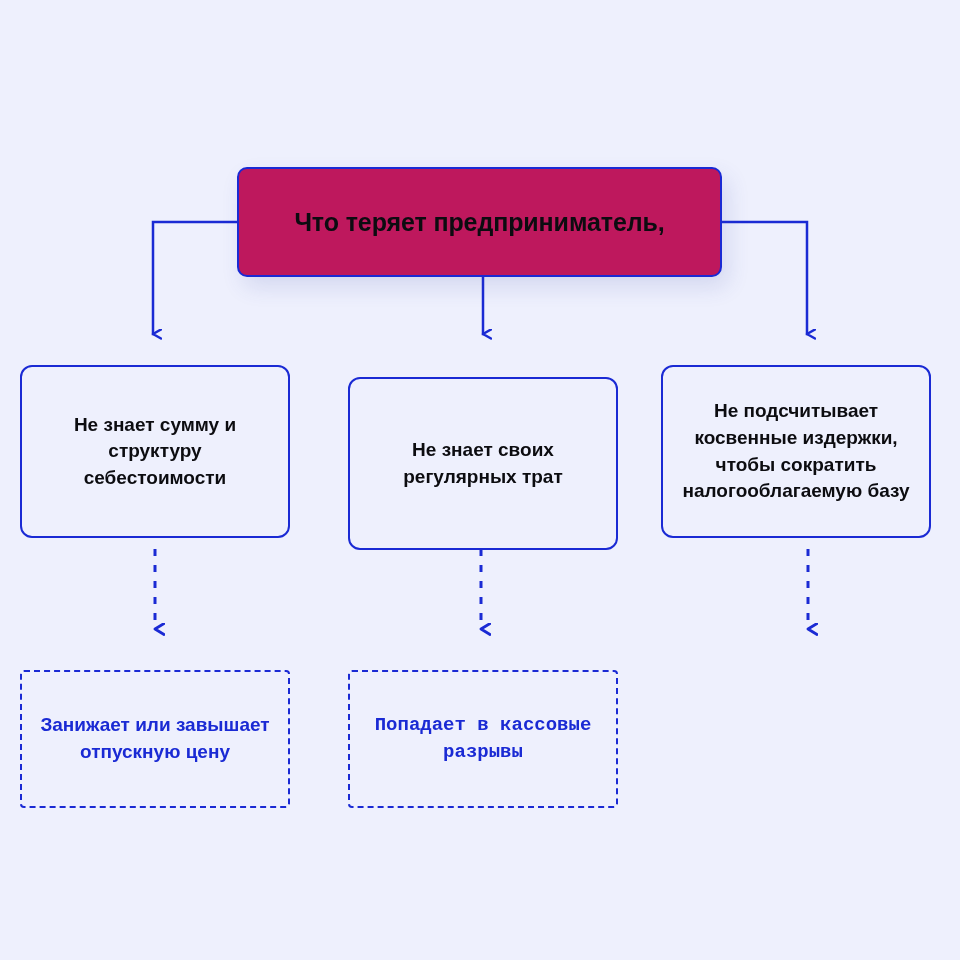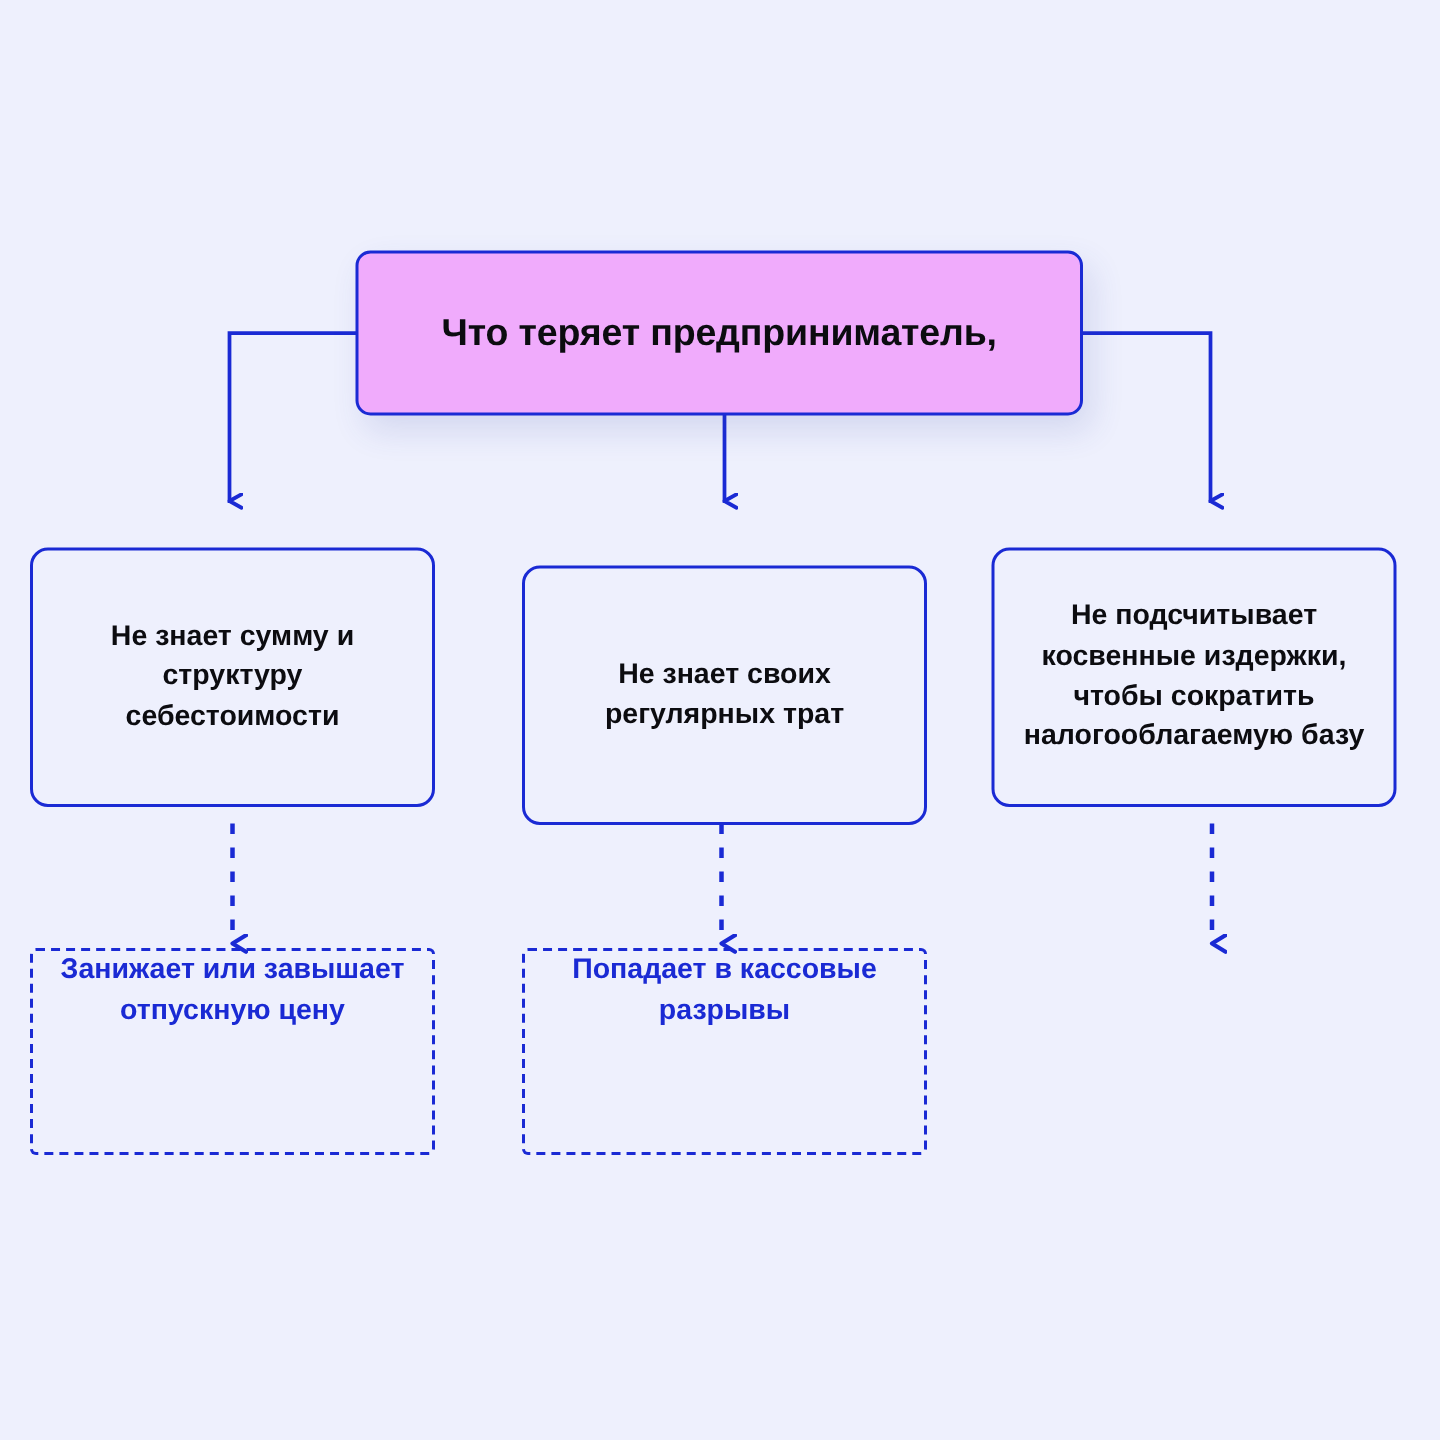--- a/index.html
+++ b/index.html
@@ -28,21 +28,21 @@
   }
 
   
   .title-box {
     position: absolute;
     left: 237px;
     top: 167px;
     width: 485px;
     height: 110px;
     box-sizing: border-box;
-    background: #f0abfc;
+    background: #be185d;
     border: 2.5px solid #1a2ad4;
     border-radius: 10px;
     box-shadow: 6px 10px 22px rgba(60, 70, 160, 0.14);
     display: flex;
     align-items: center;
     justify-content: center;
     z-index: 3;
   }
   .title-box .title-text {
     color: #0c0c10;
@@ -77,34 +77,34 @@
     font-size: 19px;
     font-weight: bold;
     line-height: 1.4;
     text-align: center;
     padding: 0 14px;
   }
 
   
   .out-box {
     position: absolute;
-    top: 632px;
+    top: 670px;
     width: 270px;
     height: 138px;
     box-sizing: border-box;
     background: transparent;
     border: 2.5px dashed #1a2ad4;
     border-radius: 4px;
     display: flex;
-    align-items: flex-start;
+    align-items: center;
     justify-content: center;
     z-index: 2;
   }
   .out-box.o1 { left: 20px; }
-  .out-box.o2 { left: 348px; }
+  .out-box.o2 { left: 348px; font-family: Liberation Mono, monospace; }
   .out-box.o3 { left: 675px; }
   .out-box .box-text {
     color: #1a2ad4;
     font-size: 19px;
     font-weight: bold;
     line-height: 1.4;
     text-align: center;
     padding: 0 12px;
   }
 </style>

